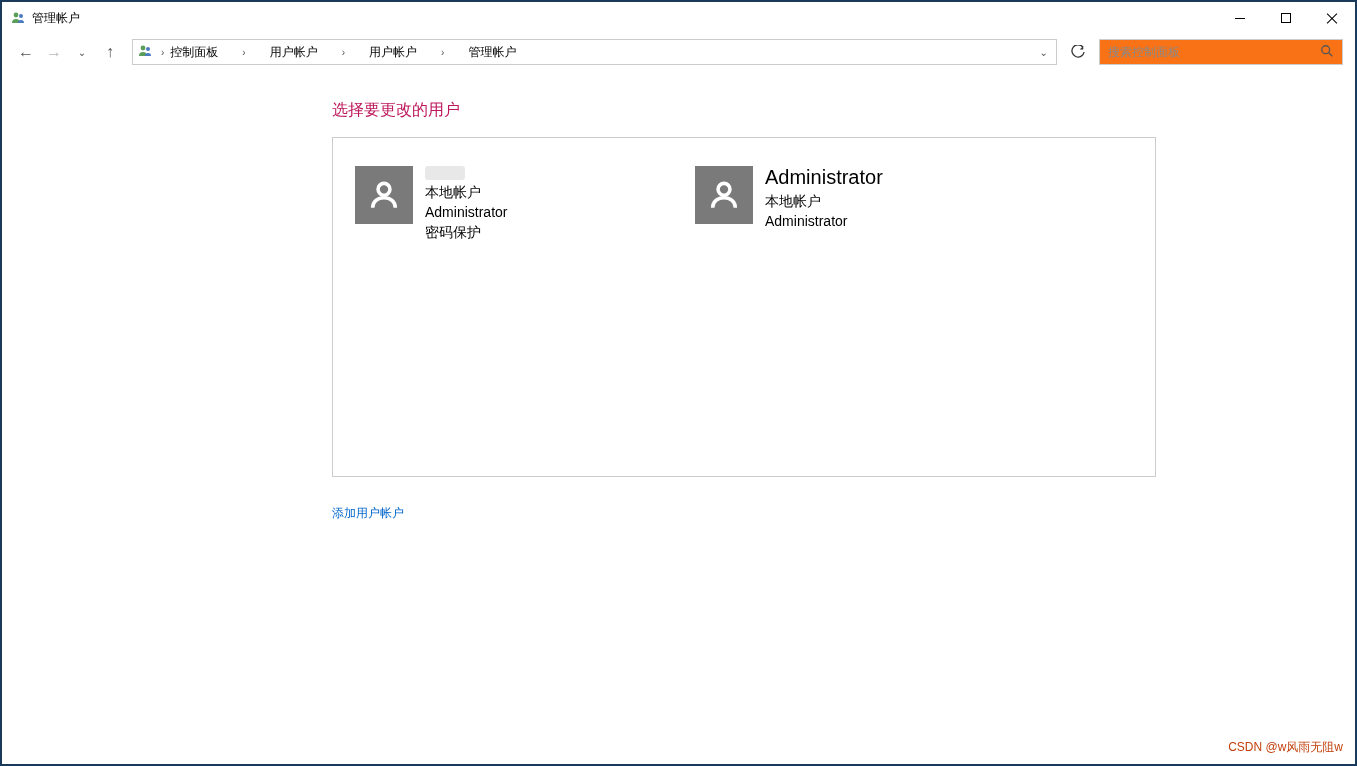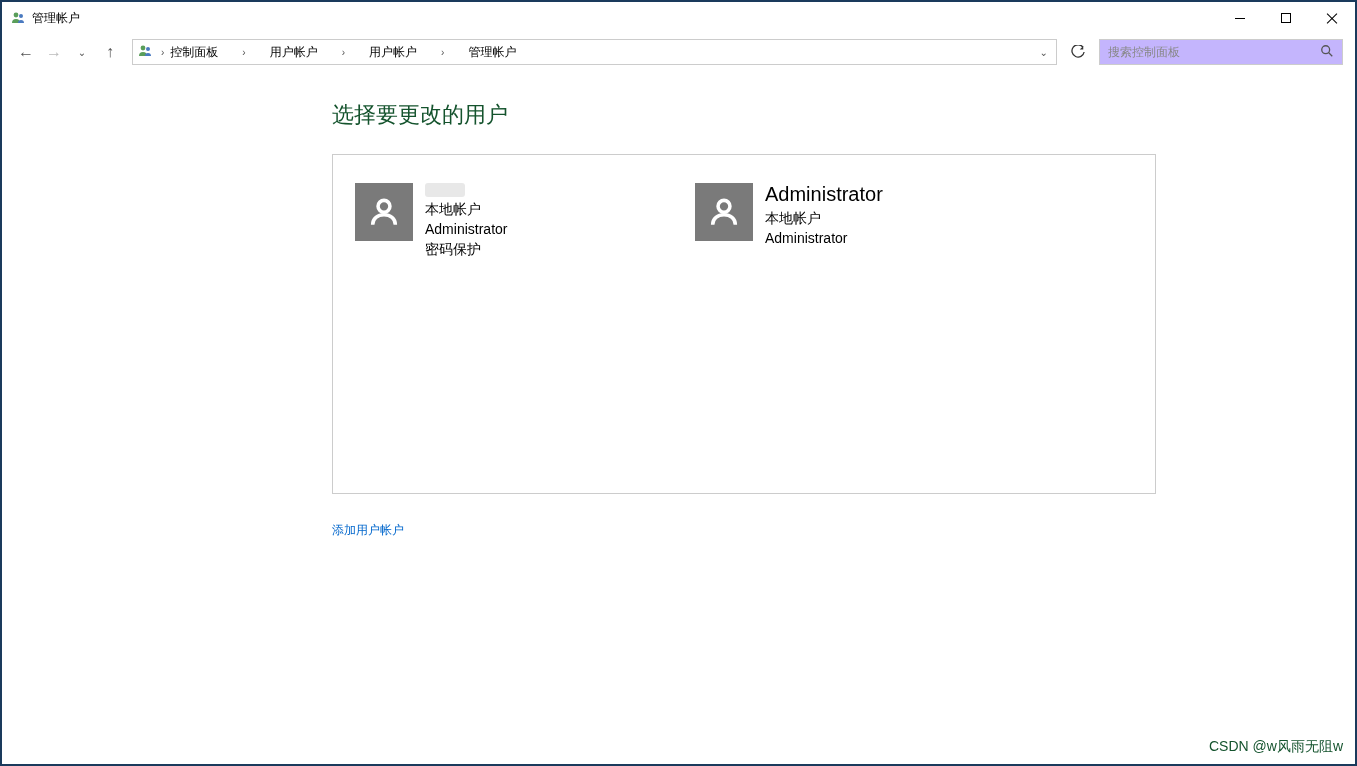--- a/index.html
+++ b/index.html
@@ -161,21 +161,21 @@
     }
 
     .search-box {
       width: 244px;
       height: 26px;
       border: 1px solid #ccc;
       display: flex;
       align-items: center;
       padding: 0 8px;
       margin-left: 4px;
-      background: #c4b5fd;
+      background: #f97316;
     }
     .search-input {
       flex: 1;
       border: none;
       outline: none;
       font-size: 12px;
       color: #000;
       font-family: inherit;
       background: transparent;
     }
@@ -189,24 +189,24 @@
 
     
     .content {
       padding: 30px 0 0 0;
     }
     .content-inner {
       margin-left: 330px;
       max-width: 700px;
     }
     .page-title {
-      font-size: 22px;
-      color: #14532d;
+      font-size: 16px;
+      color: #be185d;
       font-weight: 400;
-      margin-bottom: 24px;
+      margin-bottom: 16px;
     }
     .user-panel {
       width: 824px;
       height: 340px;
       border: 1px solid #ccc;
       padding: 28px 22px;
       display: flex;
       gap: 20px;
     }
     .user-card {
@@ -263,22 +263,22 @@
       color: #0066cc;
       font-size: 12px;
       cursor: pointer;
     }
 
     
     .watermark {
       position: absolute;
       bottom: 8px;
       right: 12px;
-      color: #14532d;
-      font-size: 14px;
+      color: #c2410c;
+      font-size: 12px;
     }
 
     
     .people-icon {
       display: block;
       width: 16px;
       height: 16px;
     }
   </style>
 </head>

